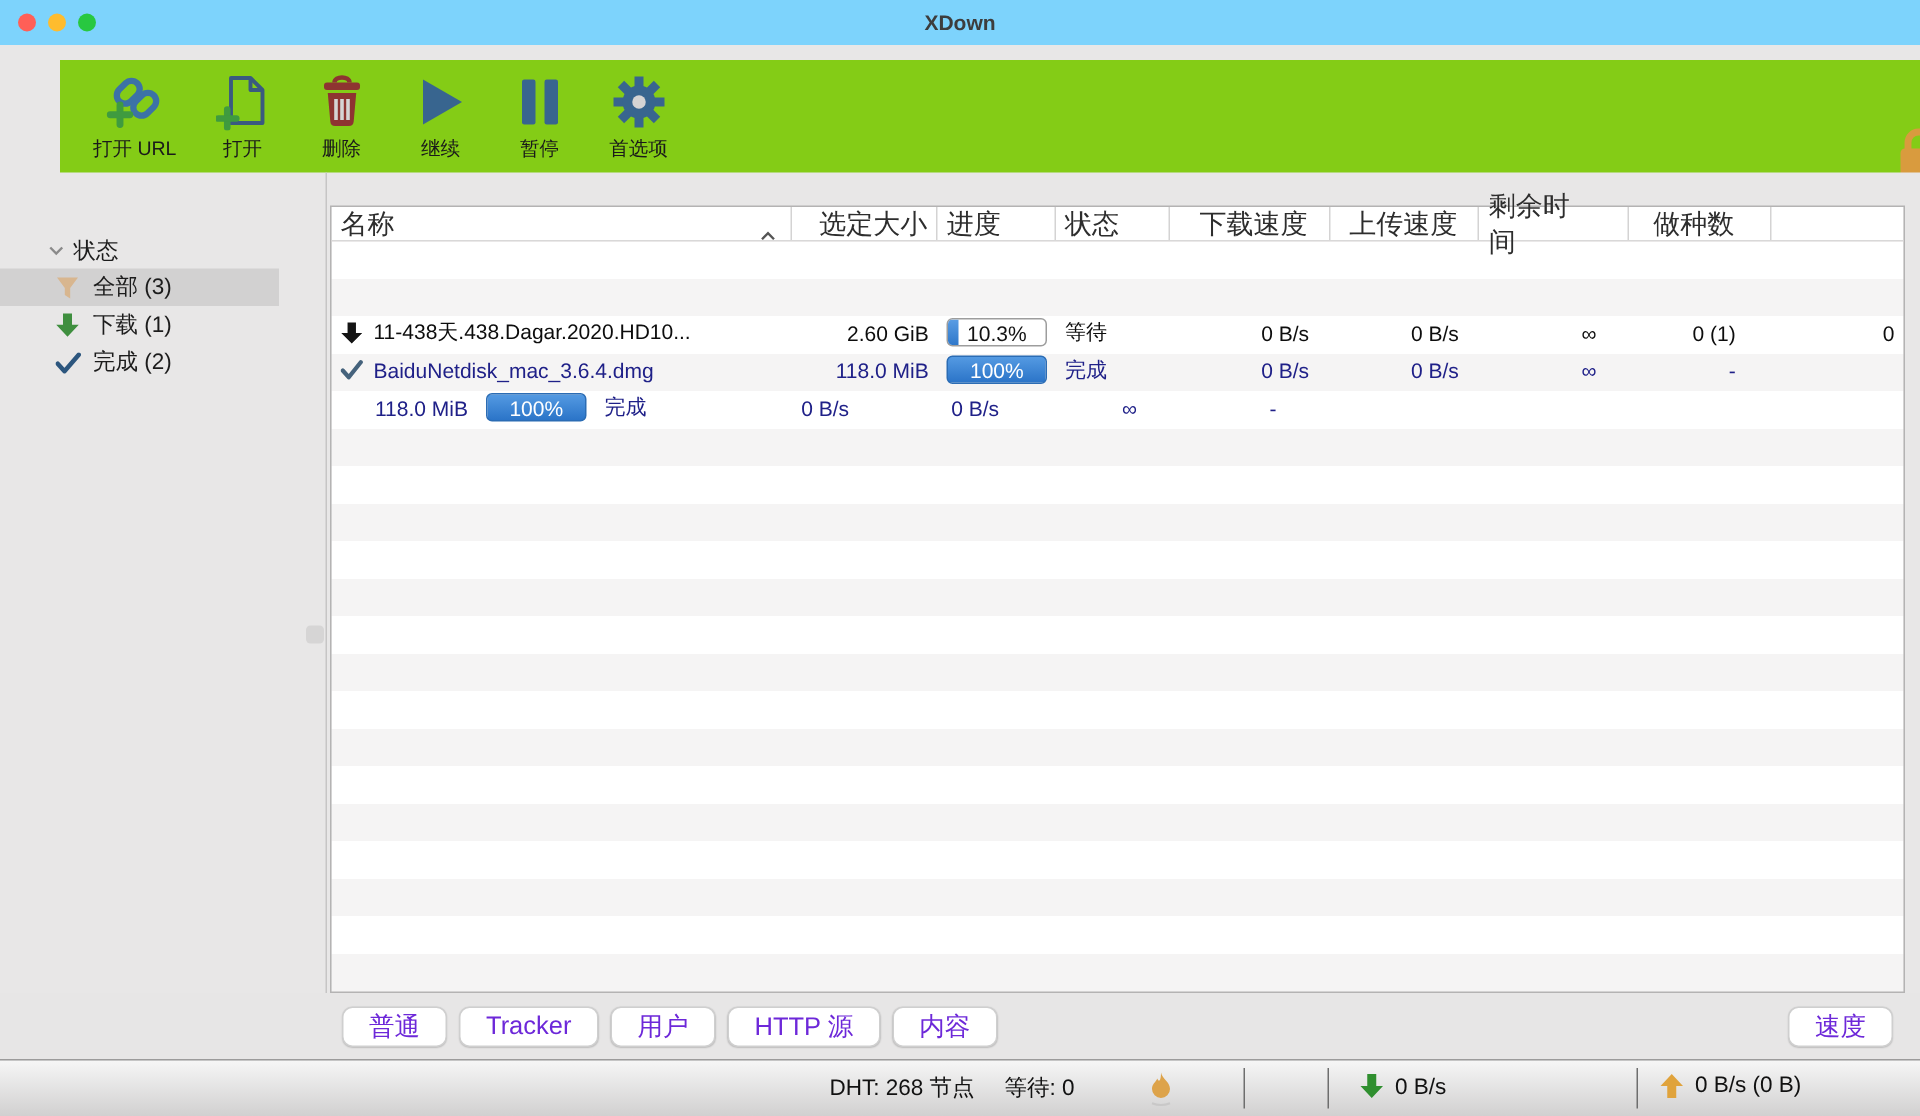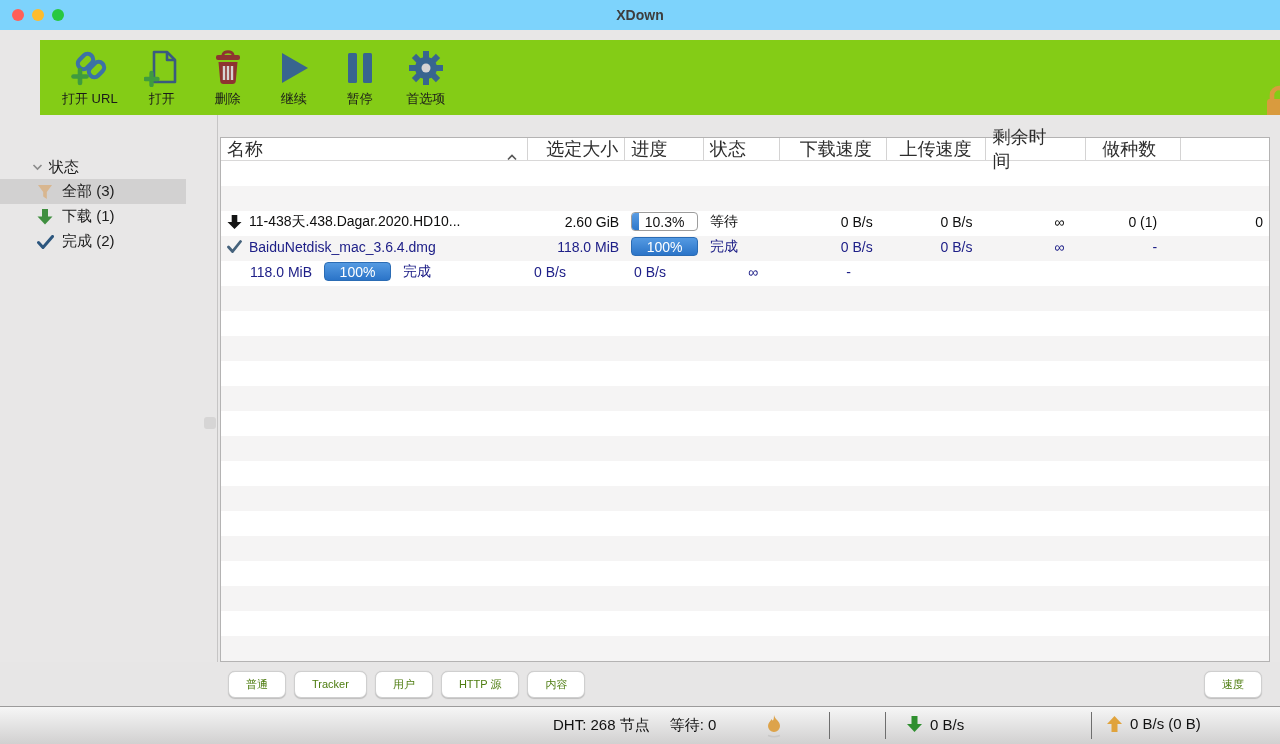--- a/index.html
+++ b/index.html
@@ -100,21 +100,21 @@
   .pbar span { position:relative; z-index:2; }
 
   
   .tabstrip {
     position:absolute; left:0; right:0; bottom:38px; height:44px; background:#e7e6e6;
     display:flex; align-items:center;
   }
   .tab-left { display:flex; gap:8px; margin-left:228px; }
   .chip {
     background:#fff; border:1px solid #cfcfcf; border-radius:7px; height:27px;
-    display:flex; align-items:center; padding:0 17px; font-size:11px; color:#4d7c0f;
+    display:flex; align-items:center; padding:0 17px; font-size:17px; color:#6d28d9;
     box-shadow:0 0.5px 1px rgba(0,0,0,0.18);
   }
   .chip-right { position:absolute; right:18px; }
 
   
   .statusbar {
     position:absolute; left:0; right:0; bottom:0; height:38px;
     background:linear-gradient(#f6f6f6,#d1d0d0); border-top:1px solid #9c9b9b;
     font-size:15px; color:#111;
   }

